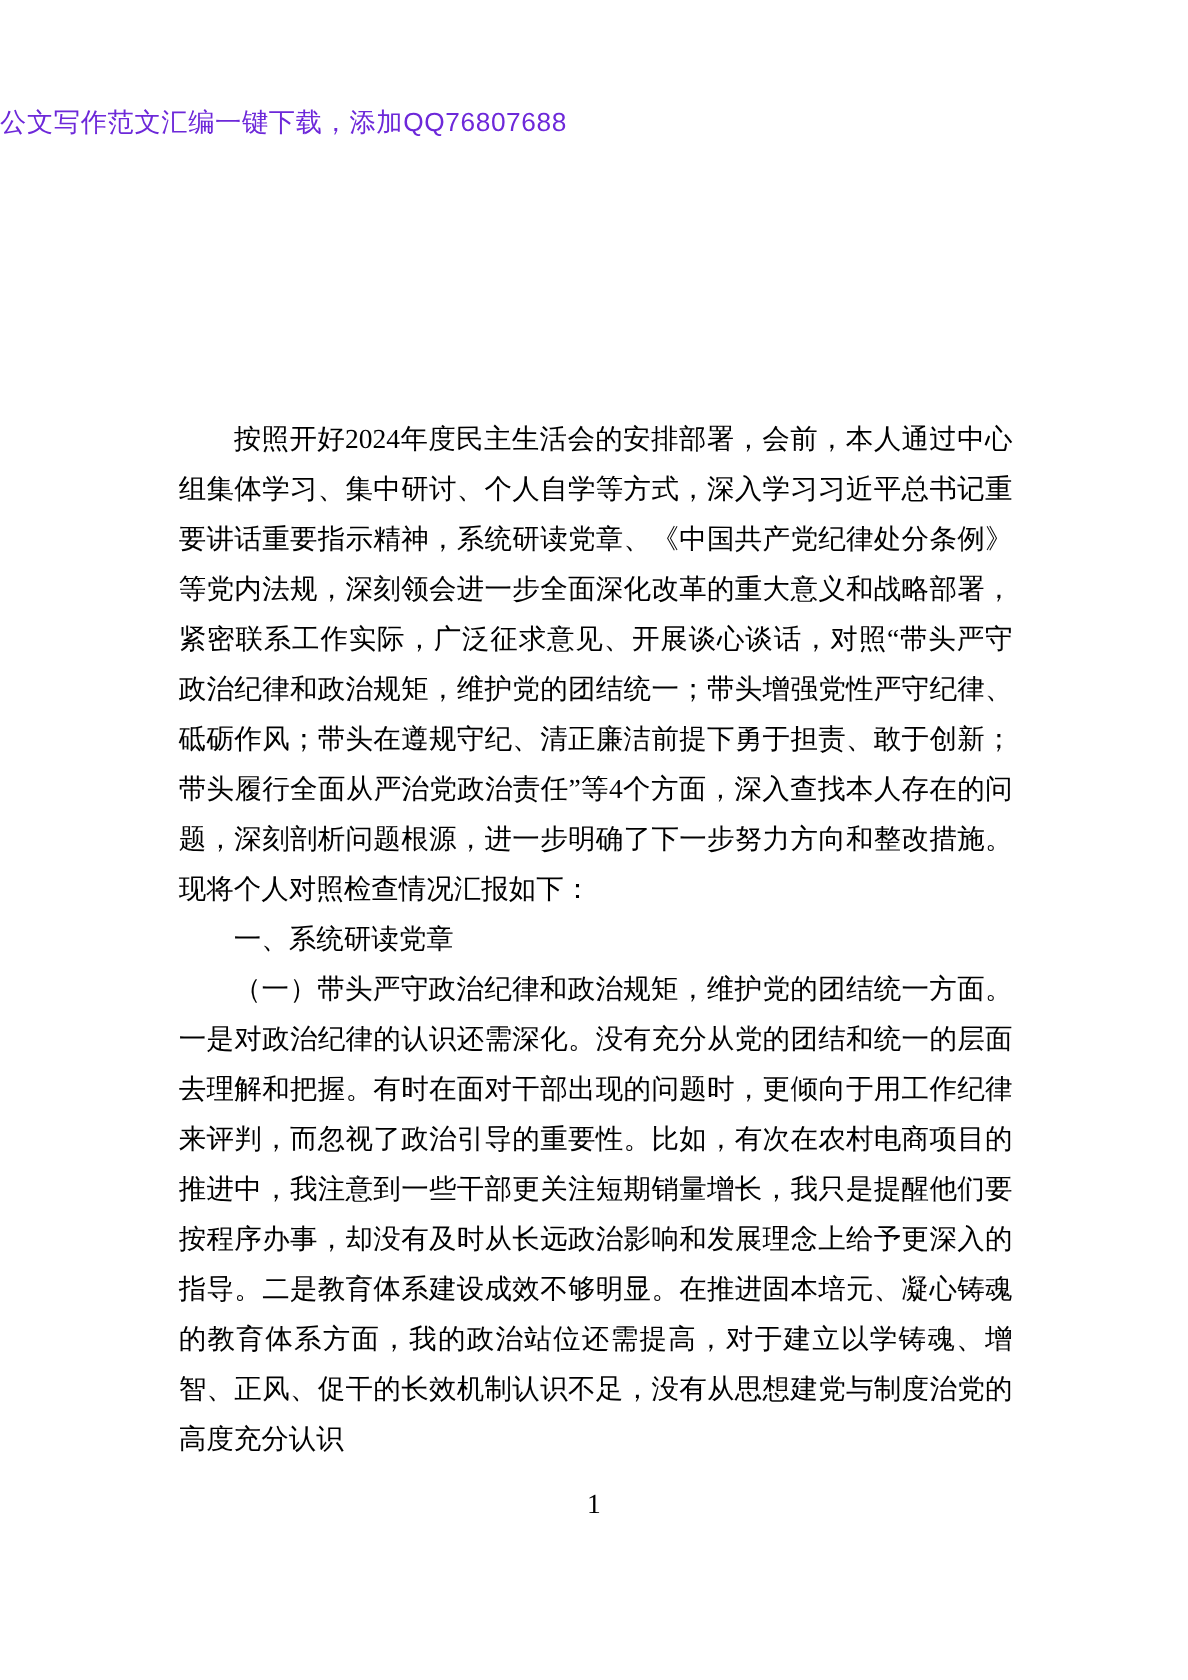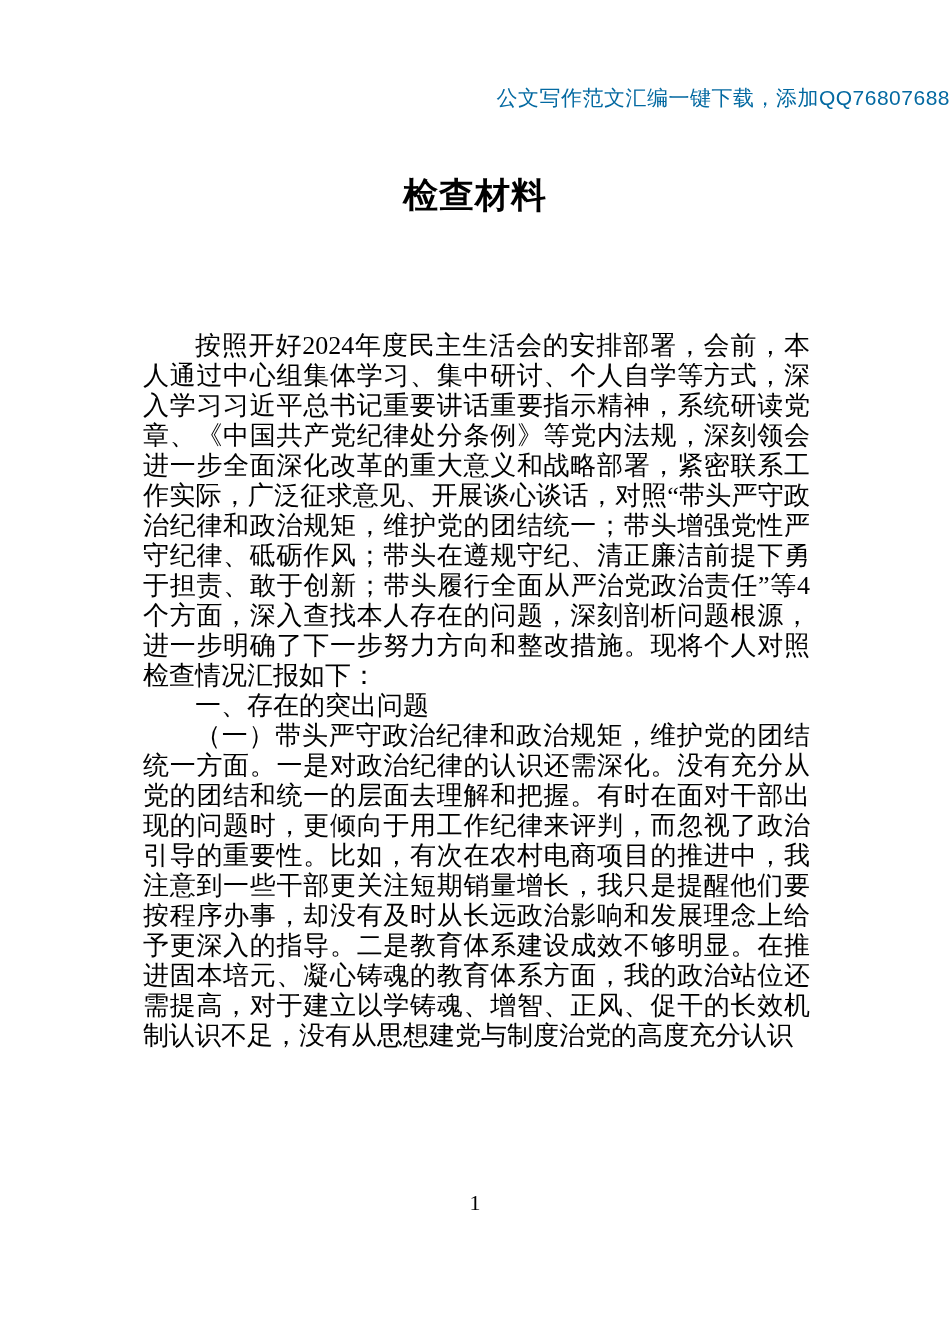--- a/index.html
+++ b/index.html
@@ -14,24 +14,24 @@
     width: 950px;
     height: 1344px;
     background: #ffffff;
     overflow: hidden;
   }
   .notice {
     position: absolute;
     top: 84px;
     left: 0;
     width: 100%;
-    text-align: right;
+    text-align: left;
     font-family: "Liberation Sans", sans-serif;
     font-size: 21px;
-    color: #0369a1;
+    color: #6d28d9;
     letter-spacing: 0.5px;
   }
   .doc-title {
     position: absolute;
     top: 160px;
     left: 140px;
     right: 140px;
     text-align: center;
     font-size: 35px;
     font-weight: bold;
@@ -40,22 +40,22 @@
     color: #000000;
   }
   .doc-title .title-line {
     display: block;
   }
   .doc-body {
     position: absolute;
     top: 331px;
     left: 143px;
     right: 140px;
-    font-size: 26px;
-    line-height: 30px;
+    font-size: 22px;
+    line-height: 40px;
     text-align: justify;
     text-justify: inter-ideograph;
     color: #000000;
   }
   .doc-body p {
     text-indent: 2em;
   }
   .page-number {
     position: absolute;
     top: 1190px;
@@ -67,24 +67,23 @@
   }
 </style>
 </head>
 <body>
 
 <div class="page">
 
   <div class="notice">公文写作范文汇编一键下载，添加QQ76807688</div>
 
   <h1 class="doc-title">
-    <span class="title-line">检查材料</span>
   </h1>
 
   <div class="doc-body">
     <p>按照开好2024年度民主生活会的安排部署，会前，本人通过中心组集体学习、集中研讨、个人自学等方式，深入学习习近平总书记重要讲话重要指示精神，系统研读党章、《中国共产党纪律处分条例》等党内法规，深刻领会进一步全面深化改革的重大意义和战略部署，紧密联系工作实际，广泛征求意见、开展谈心谈话，对照“带头严守政治纪律和政治规矩，维护党的团结统一；带头增强党性严守纪律、砥砺作风；带头在遵规守纪、清正廉洁前提下勇于担责、敢于创新；带头履行全面从严治党政治责任”等4个方面，深入查找本人存在的问题，深刻剖析问题根源，进一步明确了下一步努力方向和整改措施。现将个人对照检查情况汇报如下：</p>
-    <p>一、存在的突出问题</p>
+    <p>一、系统研读党章</p>
     <p>（一）带头严守政治纪律和政治规矩，维护党的团结统一方面。一是对政治纪律的认识还需深化。没有充分从党的团结和统一的层面去理解和把握。有时在面对干部出现的问题时，更倾向于用工作纪律来评判，而忽视了政治引导的重要性。比如，有次在农村电商项目的推进中，我注意到一些干部更关注短期销量增长，我只是提醒他们要按程序办事，却没有及时从长远政治影响和发展理念上给予更深入的指导。二是教育体系建设成效不够明显。在推进固本培元、凝心铸魂的教育体系方面，我的政治站位还需提高，对于建立以学铸魂、增智、正风、促干的长效机制认识不足，没有从思想建党与制度治党的高度充分认识</p>
   </div>
 
   <div class="page-number">1</div>
 
 </div>
 
 </body></html>

